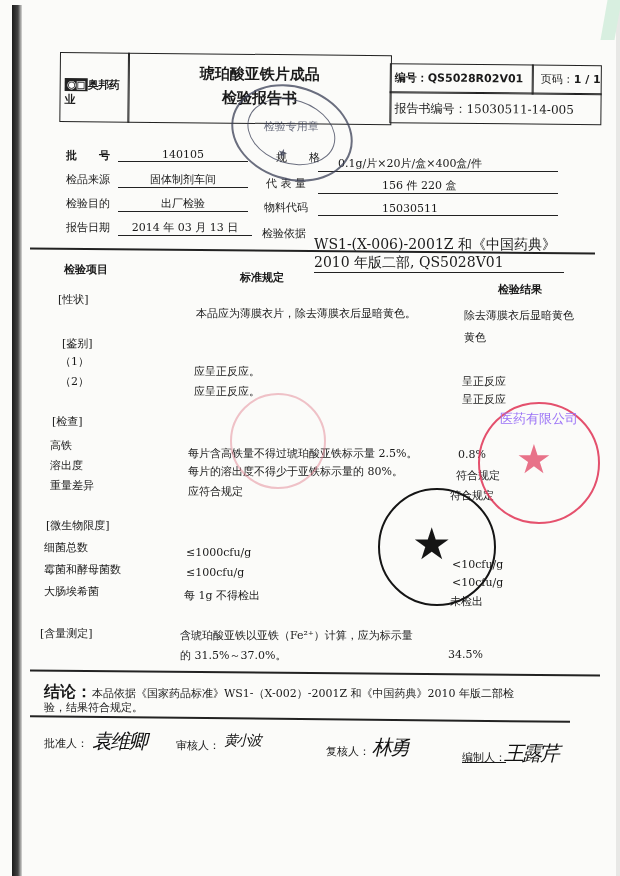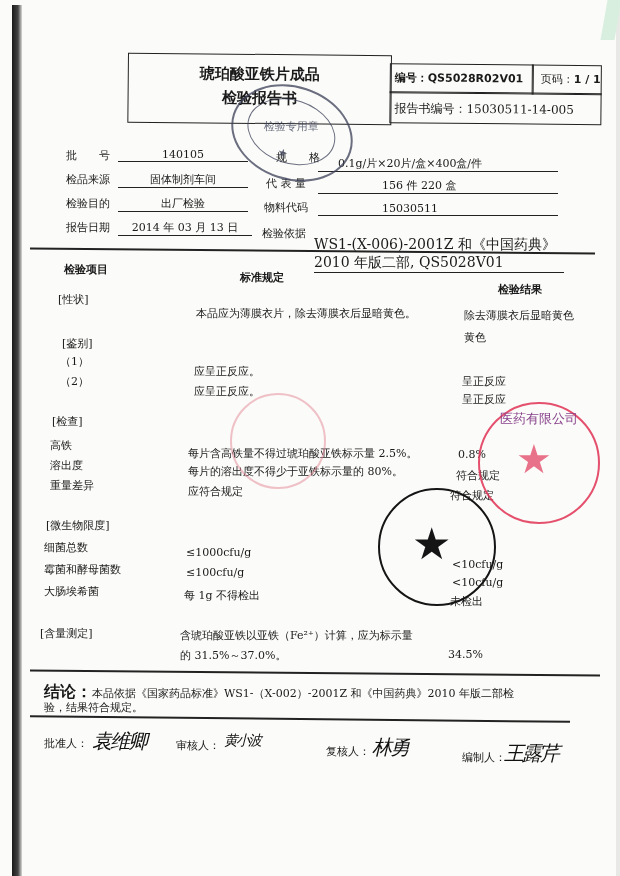--- a/index.html
+++ b/index.html
@@ -43,36 +43,39 @@
     .sig { position:absolute; font-family:"DejaVu Serif",serif; font-style:italic; font-size:20px; color:#111; letter-spacing:-2px; }
   </style>
 </head>
 <body>
 
 <div class="abs scan-edge"></div>
 <div class="abs right-edge"></div>
 <div class="abs corner-tint"></div>
 
 <div class="abs hdr">
+  <div class="box logo-cell">
+    <div class="logo"><span class="blk">◉▣</span><span>奥邦药业</span></div>
+  </div>
   <div class="box title-cell">
     <div class="title l1">琥珀酸亚铁片成品</div>
     <div class="title l2">检验报告书</div>
   </div>
   <div class="box code-cell">
     <div class="cell-text bold" style="left:4px;top:6px;"><span>编号：</span><span>QS5028R02V01</span></div>
   </div>
   <div class="box page-cell">
     <div class="cell-text" style="left:8px;top:6px;"><span>页码：</span><span class="bold">1 / 1</span></div>
   </div>
   <div class="box rep-cell">
     <div class="cell-text" style="left:4px;top:8px;font-size:12px;"><span>报告书编号：</span><span>15030511-14-005</span></div>
   </div>
 </div>
 
-<div class="lbl" style="left:66px;top:148px;">批　　号</div>
+<div class="lbl" style="left:66px;top:148px;font-weight:bold;">批　　号</div>
 <div class="uline" style="left:118px;top:148px;width:130px;">140105</div>
 <div class="lbl" style="left:276px;top:150px;">规　　格</div>
 <div class="uline" style="left:318px;top:156px;width:240px;text-align:left;padding-left:20px;box-sizing:border-box;">0.1g/片×20片/盒×400盒/件</div>
 
 <div class="lbl" style="left:66px;top:172px;font-family:Liberation Serif, serif;">检品来源</div>
 <div class="uline" style="left:118px;top:172px;width:130px;">固体制剂车间</div>
 <div class="lbl" style="left:266px;top:176px;">代 表 量</div>
 <div class="uline" style="left:318px;top:178px;width:240px;text-align:left;padding-left:64px;box-sizing:border-box;">156 件 220 盒</div>
 
 <div class="lbl" style="left:66px;top:196px;">检验目的</div>
@@ -137,28 +140,28 @@
 <div class="txt" style="left:44px;top:700px;">验，结果符合规定。</div>
 
 <div class="thick" style="left:30px;top:718px;width:540px;transform:rotate(0.6deg);"></div>
 
 <div class="txt" style="left:44px;top:736px;">批准人：</div>
 <div class="sig" style="left:92px;top:728px;">袁维卿</div>
 <div class="txt" style="left:176px;top:738px;">审核人：</div>
 <div class="sig" style="left:224px;top:732px;font-size:14px;">黄小波</div>
 <div class="txt" style="left:326px;top:744px;">复核人：</div>
 <div class="sig" style="left:372px;top:734px;">林勇</div>
-<div class="txt" style="left:462px;top:750px;">编制人：</div>
+<div class="txt" style="left:462px;top:750px;text-decoration:underline;">编制人：</div>
 <div class="sig" style="left:504px;top:740px;">王露芹</div>
 
 <div class="stamp stamp-blue">
   <div class="inner"></div>
   <div class="star" style="left:52px;top:60px;font-size:12px;color:#3a3f56;">★</div>
   <div class="txt" style="left:30px;top:32px;font-size:11px;color:#3a3f56;transform:rotate(-18deg);">检验专用章</div>
 </div>
 <div class="stamp stamp-red1"></div>
 <div class="stamp stamp-red2">
   <div class="star" style="left:36px;top:32px;font-size:40px;color:#e03355;opacity:0.8;">★</div>
-  <div class="txt" style="left:20px;top:6px;font-size:13px;color:#701a75;">医药有限公司</div>
+  <div class="txt" style="left:20px;top:6px;font-size:13px;color:#8b5cf6;">医药有限公司</div>
 </div>
 <div class="stamp stamp-black">
   <div class="star" style="left:32px;top:28px;font-size:44px;color:#151515;">★</div>
 </div>
 
 </body></html>

